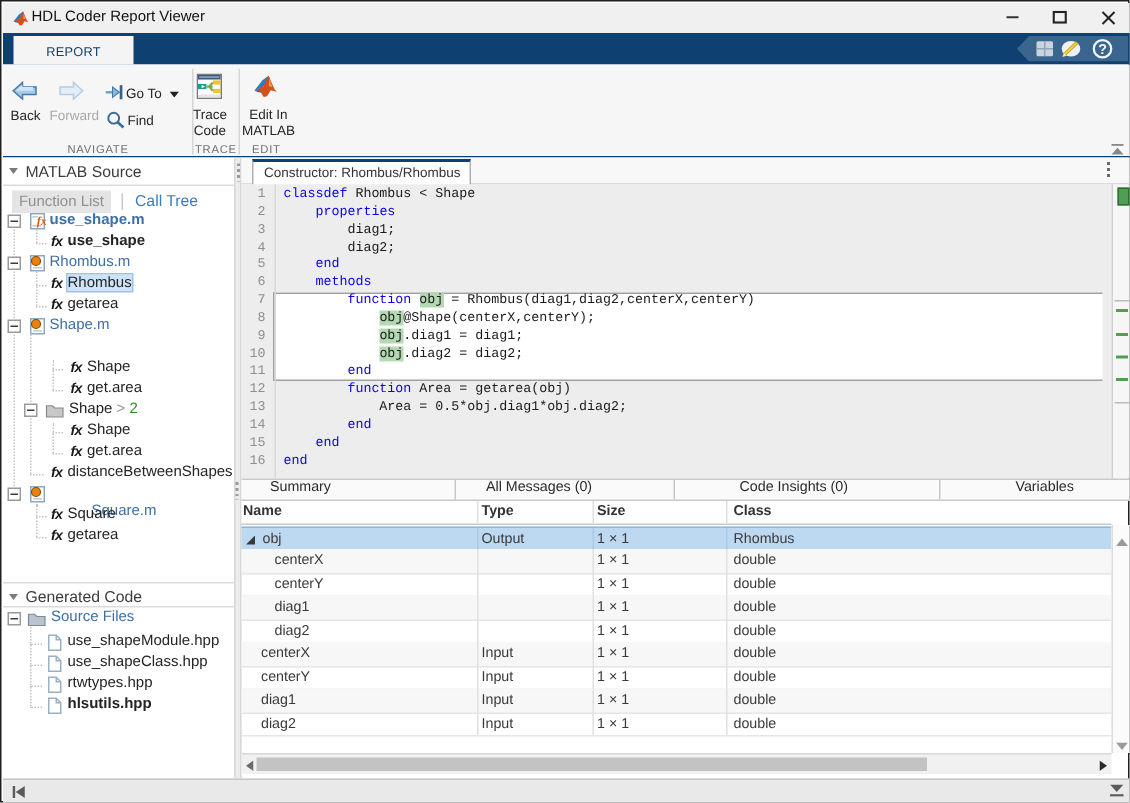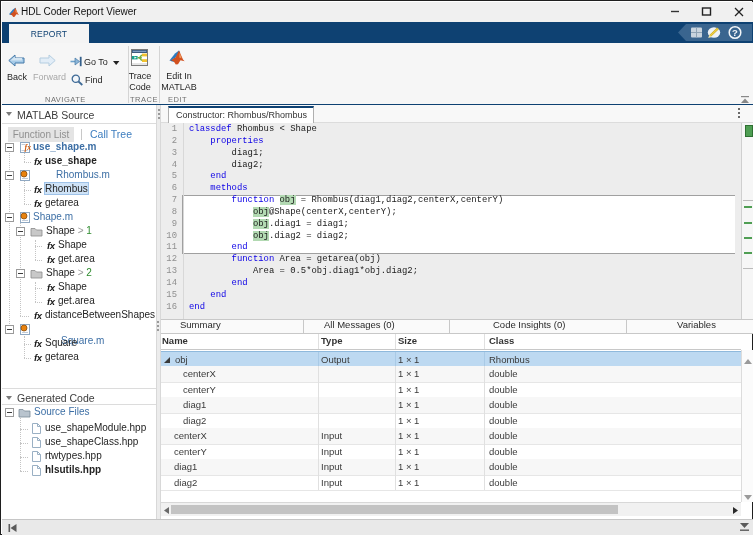--- a/index.html
+++ b/index.html
@@ -191,45 +191,38 @@
         <span class="fx abs" style="left:32px;top:1px;">fx</span>
         <span class="abs" style="left:43px;top:0px;font-weight:bold;">use_shape</span>
       </div>
     <div class="row" style="top:64px;">
         <span class="exp" style="left:3px;top:2px;"></span>
         <svg class="abs" style="left:17px;top:0px" width="12" height="13" viewBox="0 0 12 13">
           <rect x="1.5" y="1.5" width="9" height="10" fill="#fff" stroke="#8fa8c2"></rect>
           <circle cx="5" cy="5" r="3" fill="#e8820e" stroke="#8a4a08" stroke-width="0.8"></circle>
           <path d="M3 9.5 l6 0" stroke="#c0cbd8" stroke-width="1"></path>
         </svg>
-        <span class="abs blue" style="left:31px;top:0px;margin-left:23px;">Rhombus.m</span>
+        <span class="abs blue" style="left:31px;top:0px;">Rhombus.m</span>
       </div>
     <div class="row" style="top:78px;">
         <span class="fx abs" style="left:32px;top:1px;">fx</span>
         <span class="abs" style="left:43px;top:0px;background:#cfe3f7;outline:1px solid #9ec2e8;">Rhombus</span>
       </div>
     <div class="row" style="top:92px;">
         <span class="fx abs" style="left:32px;top:1px;">fx</span>
         <span class="abs" style="left:43px;top:0px;">getarea</span>
       </div>
     <div class="row" style="top:106px;">
         <span class="exp" style="left:3px;top:2px;"></span>
         <svg class="abs" style="left:17px;top:0px" width="12" height="13" viewBox="0 0 12 13">
           <rect x="1.5" y="1.5" width="9" height="10" fill="#fff" stroke="#8fa8c2"></rect>
           <circle cx="5" cy="5" r="3" fill="#e8820e" stroke="#8a4a08" stroke-width="0.8"></circle>
           <path d="M3 9.5 l6 0" stroke="#c0cbd8" stroke-width="1"></path>
         </svg>
         <span class="abs blue" style="left:31px;top:0px;">Shape.m</span>
-      </div>
-    <div class="row" style="top:120px;">
-        <span class="exp" style="left:14px;top:2px;"></span>
-        <svg class="abs" style="left:28px;top:1px" width="13" height="11" viewBox="0 0 13 11">
-          <path d="M1 2.5 l4 0 1.5 1.5 5.5 0 0 6 -11 0 z" fill="#c8c8c8" stroke="#8a8a8a" stroke-width="0.8"></path>
-        </svg>
-        <span class="abs" style="left:44px;top:0px;">Shape <span style="color:#9a9a9a;">&gt;</span> <span style="color:#2e8b2e;">1</span></span>
       </div>
     <div class="row" style="top:134px;">
         <span class="fx abs" style="left:45px;top:1px;">fx</span>
         <span class="abs" style="left:56px;top:0px;">Shape</span>
       </div>
     <div class="row" style="top:148px;">
         <span class="fx abs" style="left:45px;top:1px;">fx</span>
         <span class="abs" style="left:56px;top:0px;">get.area</span>
       </div>
     <div class="row" style="top:162px;">

